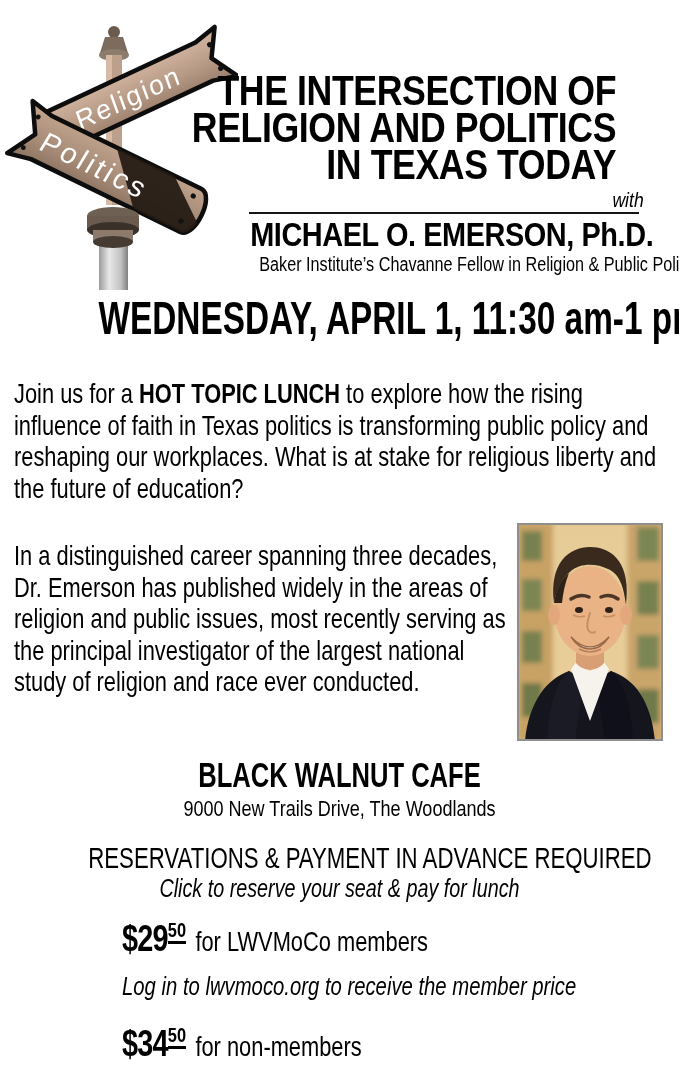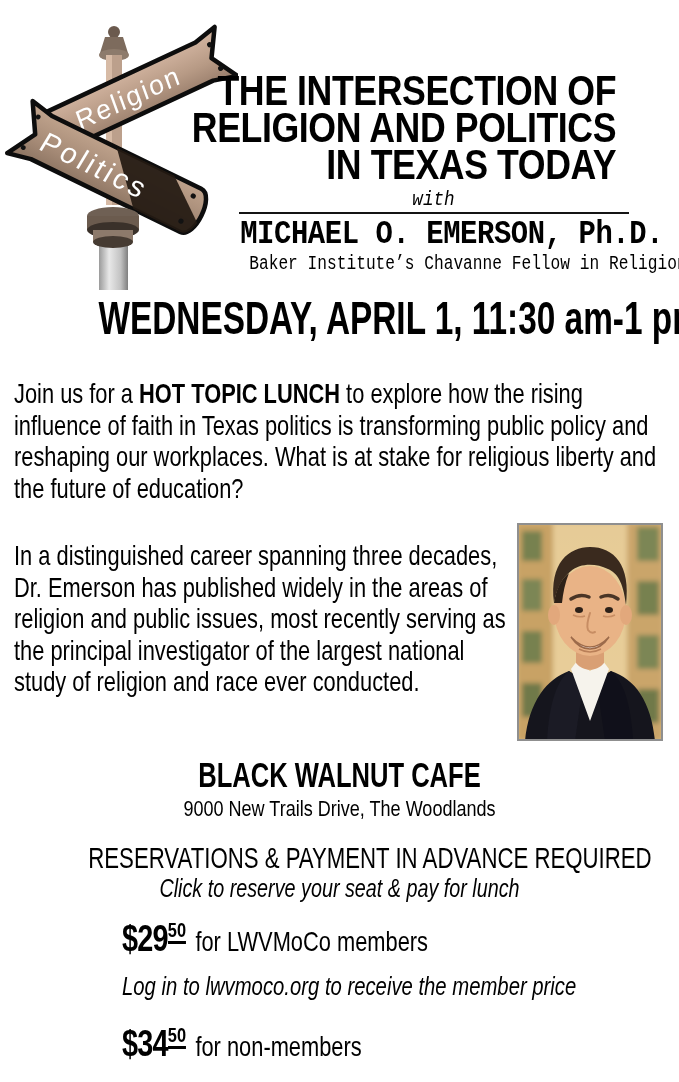--- a/index.html
+++ b/index.html
@@ -8,21 +8,21 @@
     background:#ffffff;color:#000;
     font-family:"Liberation Sans",sans-serif;
   }
   
   .signpost{position:absolute;left:0;top:10px;width:238px;height:280px;}
   .title-block{position:absolute;left:132px;top:72px;width:529px;text-align:right;}
   .title-line{
     display:block;white-space:nowrap;font-weight:700;font-size:43px;line-height:37px;
     letter-spacing:-0.5px;transform:scaleX(.83);transform-origin:50% 50%;
   }
-  .subhead-block{position:absolute;left:206px;top:189px;width:455px;text-align:center;font-family:Liberation Mono, monospace;}
+  .subhead-block{position:absolute;left:216px;top:189px;width:455px;text-align:right;}
   .with-label{font-style:italic;font-size:20px;line-height:22px;transform:scaleX(.88);transform-origin:50% 50%;white-space:nowrap;}
   .with-rule{height:2px;background:#141414;width:390px;margin:1px auto 0;}
   .speaker-name{font-weight:700;font-size:34px;line-height:38px;white-space:nowrap;transform:scaleX(.85);transform-origin:50% 50%;margin-top:1px;letter-spacing:-0.5px;}
   .speaker-title{font-size:20px;line-height:22px;white-space:nowrap;transform:scaleX(.81);transform-origin:50% 50%;}
   
   .date-line{
     position:absolute;left:0;right:0;top:292px;text-align:center;white-space:nowrap;
     font-weight:700;font-size:47px;line-height:52px;transform:scaleX(.71);transform-origin:50% 50%;
   }
   

